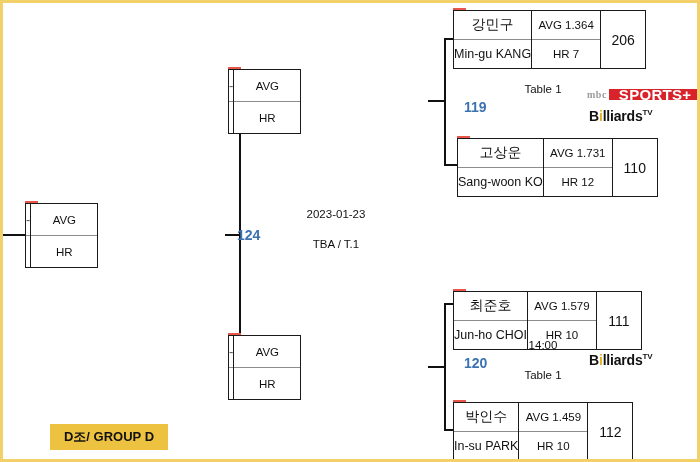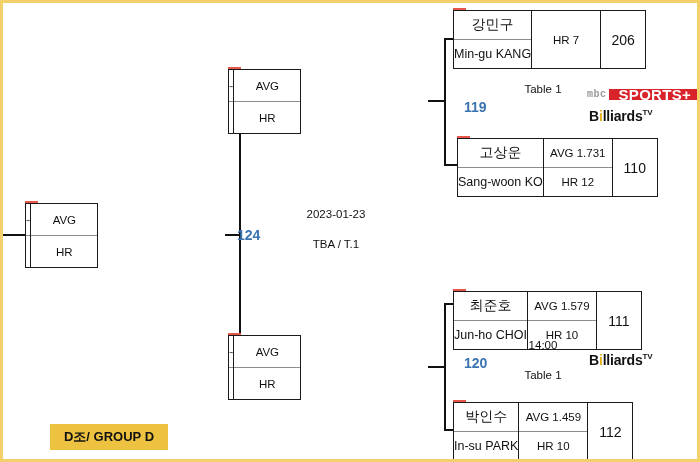--- a/index.html
+++ b/index.html
@@ -35,21 +35,21 @@
 
   
   .mnum{position:absolute;color:#3b72b0;font-weight:bold;font-size:14px;}
   .minfo{position:absolute;text-align:center;font-size:11.5px;color:#111;line-height:1.15;}
   .minfo .t{margin-bottom:17px;}
 
   
   .logo{position:absolute;}
   .mbc{display:flex;align-items:center;height:11px;}
   .mbc .m{font-size:10px;font-weight:bold;color:#9a9a9a;letter-spacing:0.5px;
-          font-family:Liberation Mono, monospace;line-height:11px;}
+          font-family:Liberation Serif, serif;line-height:11px;}
   .mbc .sp{background:#d8232a;color:#fff;font-size:15px;font-weight:bold;
            padding:0 10px;margin-left:2px;line-height:11px;letter-spacing:0.3px;}
   .btv{font-size:14px;font-weight:bold;color:#111;line-height:15px;letter-spacing:-0.2px;}
   .btv sup{font-size:8px;}
   .btv .dot{color:#e8b21e;}
 
   
   .badge{position:absolute;background:#edc240;color:#111;font-weight:bold;font-size:13px;
          display:flex;align-items:center;justify-content:center;}
 </style>
@@ -124,20 +124,21 @@
   <div class="ln hl abs" style="left:441px;top:426px;width:20px;"></div>
 
   <div class="card" style="left:450px;top:5px;width:246px;height:61px;">
     <div class="redbar"></div>
     <div class="grid">
       <div class="colnames">
         <div class="cell top kr">강민구</div>
         <div class="cell">Min-gu KANG</div>
       </div>
       <div class="colstat">
+        <div class="cell top stat">AVG 1.364</div>
         <div class="cell stat">HR 7</div>
       </div>
       <div class="colrank">206</div>
     </div>
   </div>
 
   <div class="mnum" style="left:461px;top:96px;">119</div>
   <div class="minfo" style="left:487px;top:80px;width:106px;">
     <div>Table 1</div>
   </div>

